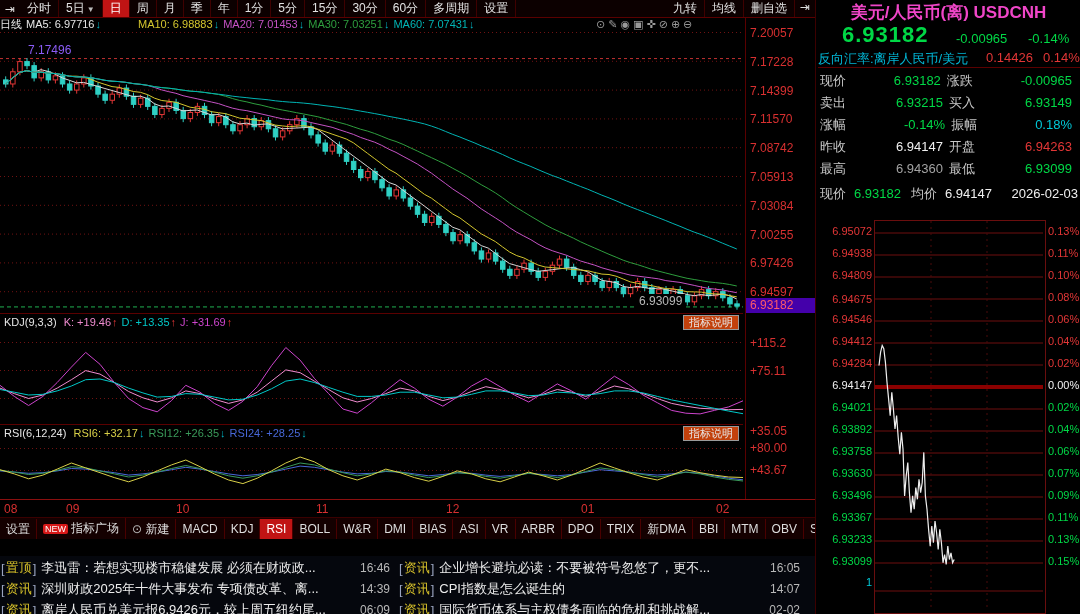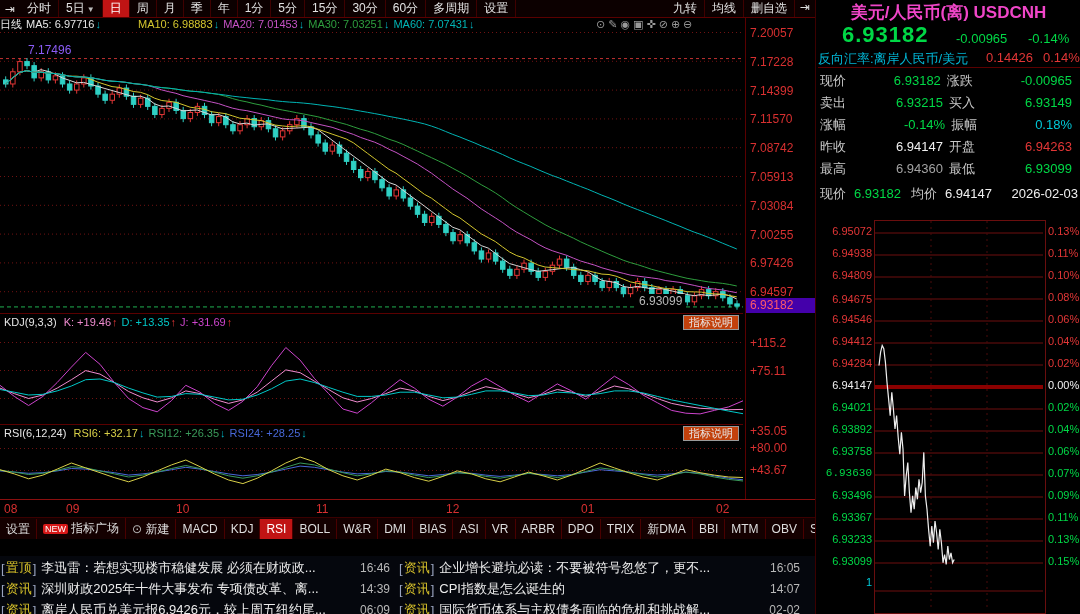--- a/index.html
+++ b/index.html
@@ -591,21 +591,21 @@
         <span class="mlab-l c-red" style="top: 357px;">6.94284</span>
         <span class="mlab-r c-red" style="top: 357px;">0.02%</span>
         <span class="mlab-l c-white" style="top: 379px;">6.94147</span>
         <span class="mlab-r c-white" style="top: 379px;">0.00%</span>
         <span class="mlab-l c-green" style="top: 401px;">6.94021</span>
         <span class="mlab-r c-green" style="top: 401px;">0.02%</span>
         <span class="mlab-l c-green" style="top: 423px;">6.93892</span>
         <span class="mlab-r c-green" style="top: 423px;">0.04%</span>
         <span class="mlab-l c-green" style="top: 445px;">6.93758</span>
         <span class="mlab-r c-green" style="top: 445px;">0.06%</span>
-        <span class="mlab-l c-green" style="top: 467px; font-family: Liberation Mono, monospace;">6.93630</span>
+        <span class="mlab-l c-green" style="top: 467px;">6.93630</span>
         <span class="mlab-r c-green" style="top: 467px;">0.07%</span>
         <span class="mlab-l c-green" style="top: 489px;">6.93496</span>
         <span class="mlab-r c-green" style="top: 489px;">0.09%</span>
         <span class="mlab-l c-green" style="top: 511px;">6.93367</span>
         <span class="mlab-r c-green" style="top: 511px;">0.11%</span>
         <span class="mlab-l c-green" style="top: 533px;">6.93233</span>
         <span class="mlab-r c-green" style="top: 533px;">0.13%</span>
         <span class="mlab-l c-green" style="top: 555px;">6.93099</span>
         <span class="mlab-r c-green" style="top: 555px;">0.15%</span>
         <span class="mlab-l c-cyan" style="top: 576px;">1</span>

